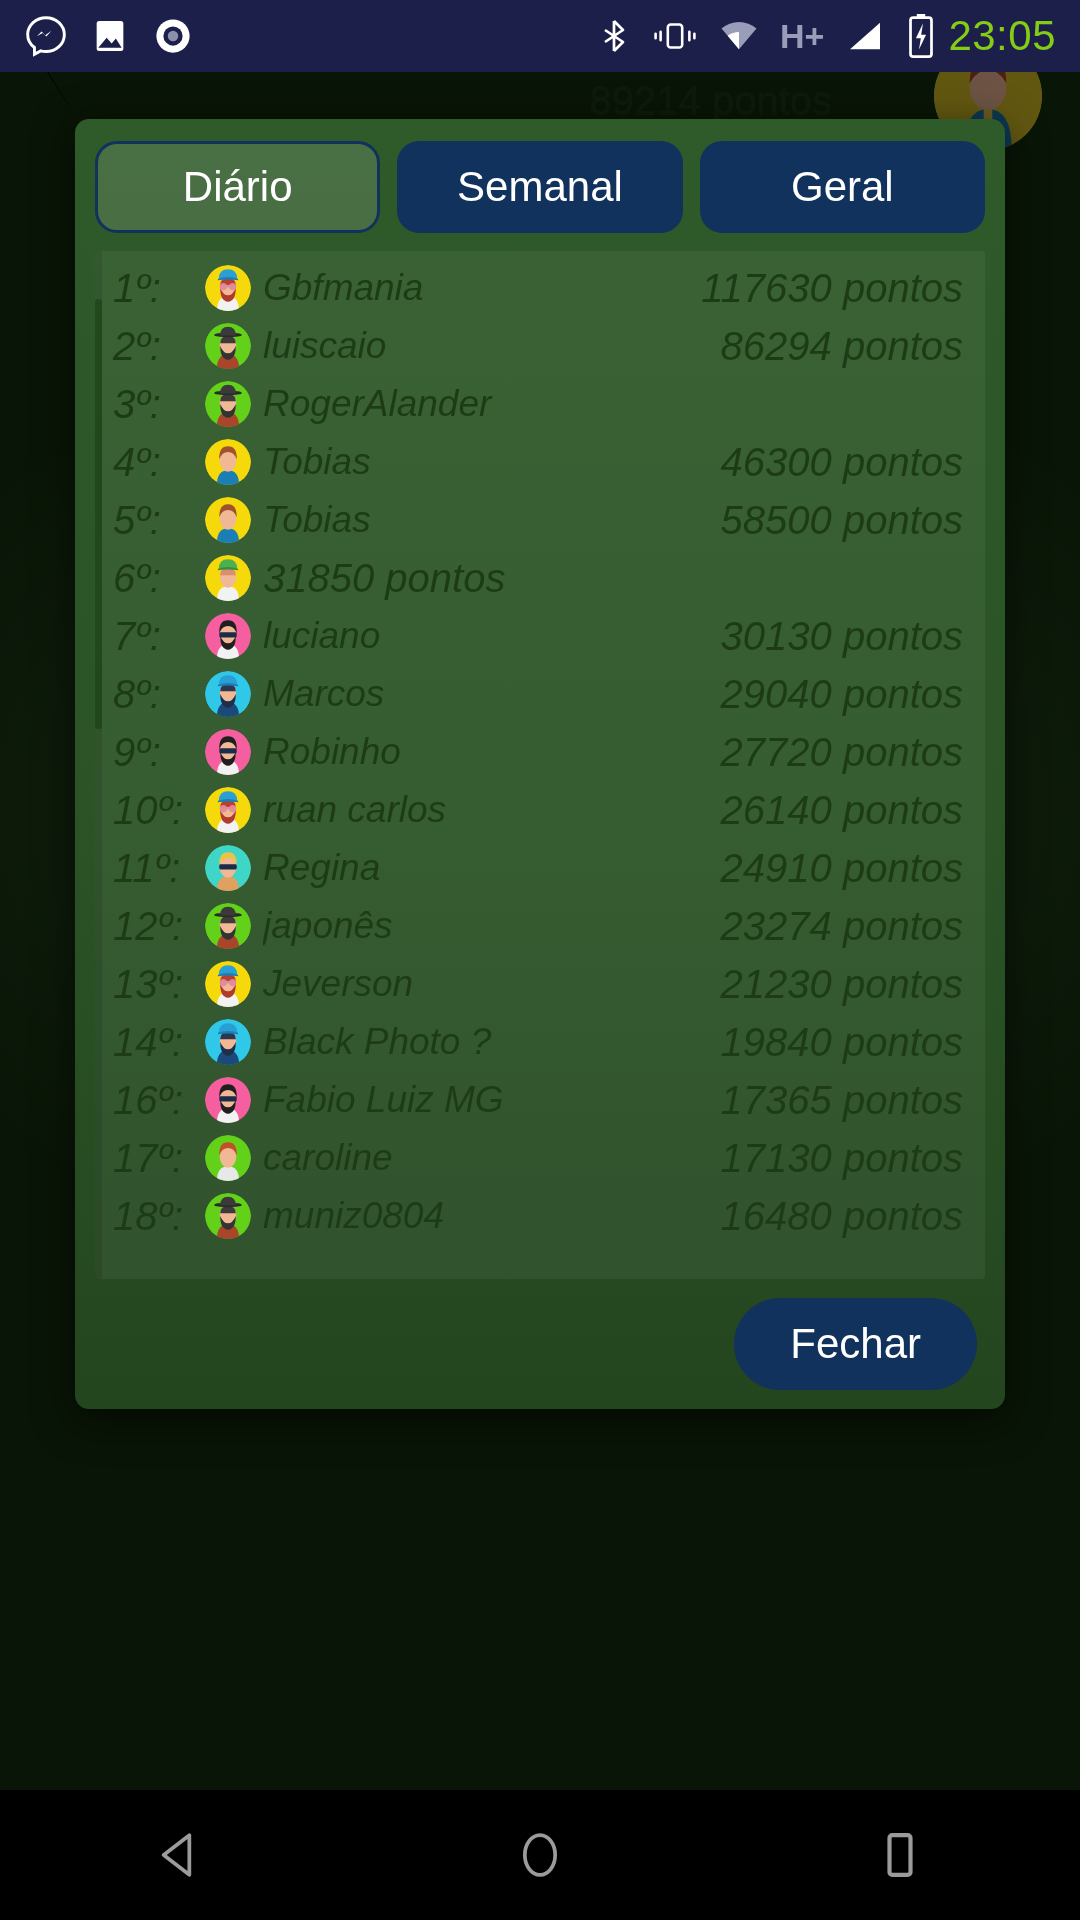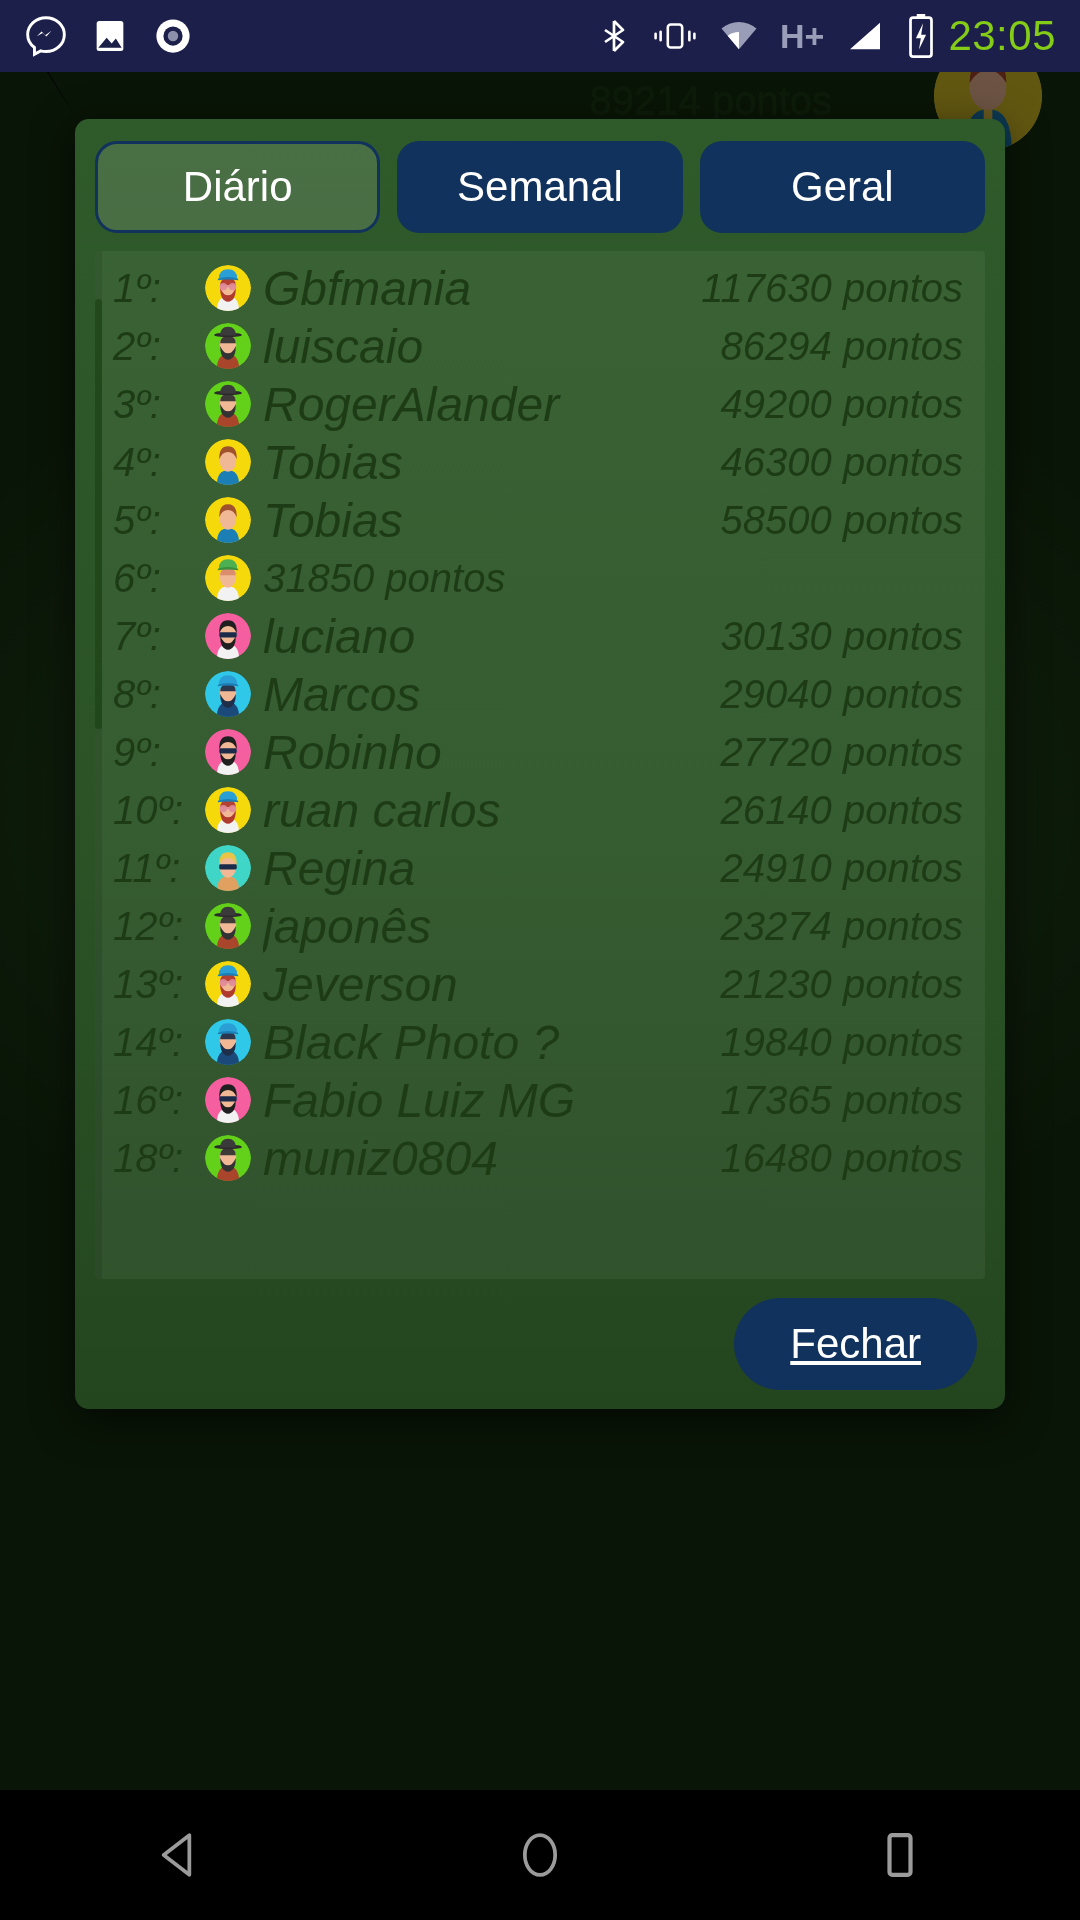--- a/index.html
+++ b/index.html
@@ -103,41 +103,40 @@
   .rank-num {
     font-size:40px; color:#1d3c16; width:92px; flex:0 0 92px;
     text-align:left; white-space:nowrap;
   }
   .rank-avatar {
     width:46px; height:46px; border-radius:50%;
     flex:0 0 46px; margin-right:12px;
     overflow:hidden; position:relative;
   }
   .rank-name {
-    font-size:48px; color:#1d3c16; white-space:nowrap;
+    font-size:37px; color:#1d3c16; white-space:nowrap;
     overflow:hidden; text-overflow:ellipsis;
     flex:1 1 auto;
   }
   .rank-score {
     font-size:40px; color:#1d3c16; white-space:nowrap;
     text-align:right; flex:0 0 auto;
   }
 
   
   #dialog-footer {
     flex:0 0 auto; height:130px;
     display:flex; align-items:center; justify-content:flex-end;
     padding-right:8px;
   }
   #close-button {
     background:#11325c; color:#fff;
     font-size:42px; border:none; border-radius:48px;
     padding:22px 56px; cursor:pointer;
     font-family:"Liberation Sans", sans-serif;
-    text-decoration:underline;
   }
 
   
   #nav-bar {
     position:absolute; left:0; bottom:0; width:1080px; height:130px;
     background:#000; display:flex; align-items:center;
     justify-content:space-around; z-index:60;
   }
   .nav-btn { width:120px; height:120px; display:flex;
              align-items:center; justify-content:center; cursor:pointer; }
@@ -276,21 +275,20 @@
     <circle cx="50" cy="50" r="50" fill="#63d119"></circle>
     <path d="M26 100 Q26 68 50 68 Q74 68 74 100 Z" fill="#a8452a"></path>
     <ellipse cx="50" cy="48" rx="18" ry="23" fill="#f0b894"></ellipse>
     <path d="M33 50 Q33 78 50 80 Q67 78 67 50 Q60 66 50 66 Q40 66 33 50 Z" fill="#333333"></path>
     <path d="M33 44 Q33 28 50 28 Q67 28 67 44 Z" fill="#333333" opacity="0.95"></path>
 
     <ellipse cx="50" cy="26" rx="30" ry="5" fill="#2b2b2b"></ellipse>
               <path d="M33 27 Q33 8 50 8 Q67 8 67 27 Z" fill="#3a3a3a"></path>
   </svg></div>
           <div class="rank-name">RogerAlander</div>
-          <div class="rank-score">49200 pontos</div>
         </div>
         <div class="rank-row">
           <div class="rank-num">4º:</div>
           <div class="rank-avatar"><svg viewBox="0 0 100 100" width="46" height="46">
     <circle cx="50" cy="50" r="50" fill="#f5d90a"></circle>
     <path d="M26 100 Q26 68 50 68 Q74 68 74 100 Z" fill="#1b7fb5"></path>
     <ellipse cx="50" cy="48" rx="18" ry="23" fill="#f0b894"></ellipse>
 
     <path d="M31 44 Q30 16 50 16 Q70 16 69 44 Q63 28 50 28 Q37 28 31 44 Z" fill="#a0522d"></path>
 
@@ -458,20 +456,33 @@
     <path d="M33 50 Q33 78 50 80 Q67 78 67 50 Q60 66 50 66 Q40 66 33 50 Z" fill="#1f1f1f"></path>
     <path d="M31 44 Q30 16 50 16 Q70 16 69 44 Q63 28 50 28 Q37 28 31 44 Z" fill="#1f1f1f"></path>
     <rect x="31" y="42" width="38" height="11" rx="3" fill="#1c2b4a"></rect>
               <rect x="46" y="45" width="8" height="3" fill="#1c2b4a"></rect>
 
   </svg></div>
           <div class="rank-name">Fabio Luiz MG</div>
           <div class="rank-score">17365 pontos</div>
         </div>
         <div class="rank-row">
+          <div class="rank-num">17º:</div>
+          <div class="rank-avatar"><svg viewBox="0 0 100 100" width="46" height="46">
+    <circle cx="50" cy="50" r="50" fill="#63d119"></circle>
+    <path d="M26 100 Q26 68 50 68 Q74 68 74 100 Z" fill="#e8e8e8"></path>
+    <ellipse cx="50" cy="48" rx="18" ry="23" fill="#f0b894"></ellipse>
+
+    <path d="M31 44 Q30 16 50 16 Q70 16 69 44 Q63 28 50 28 Q37 28 31 44 Z" fill="#c0502a"></path>
+
+  </svg></div>
+          <div class="rank-name">caroline</div>
+          <div class="rank-score">17130 pontos</div>
+        </div>
+        <div class="rank-row">
           <div class="rank-num">18º:</div>
           <div class="rank-avatar"><svg viewBox="0 0 100 100" width="46" height="46">
     <circle cx="50" cy="50" r="50" fill="#63d119"></circle>
     <path d="M26 100 Q26 68 50 68 Q74 68 74 100 Z" fill="#a8452a"></path>
     <ellipse cx="50" cy="48" rx="18" ry="23" fill="#f0b894"></ellipse>
     <path d="M33 50 Q33 78 50 80 Q67 78 67 50 Q60 66 50 66 Q40 66 33 50 Z" fill="#333333"></path>
     <path d="M33 44 Q33 28 50 28 Q67 28 67 44 Z" fill="#333333" opacity="0.95"></path>
 
     <ellipse cx="50" cy="26" rx="30" ry="5" fill="#2b2b2b"></ellipse>
               <path d="M33 27 Q33 8 50 8 Q67 8 67 27 Z" fill="#3a3a3a"></path>

